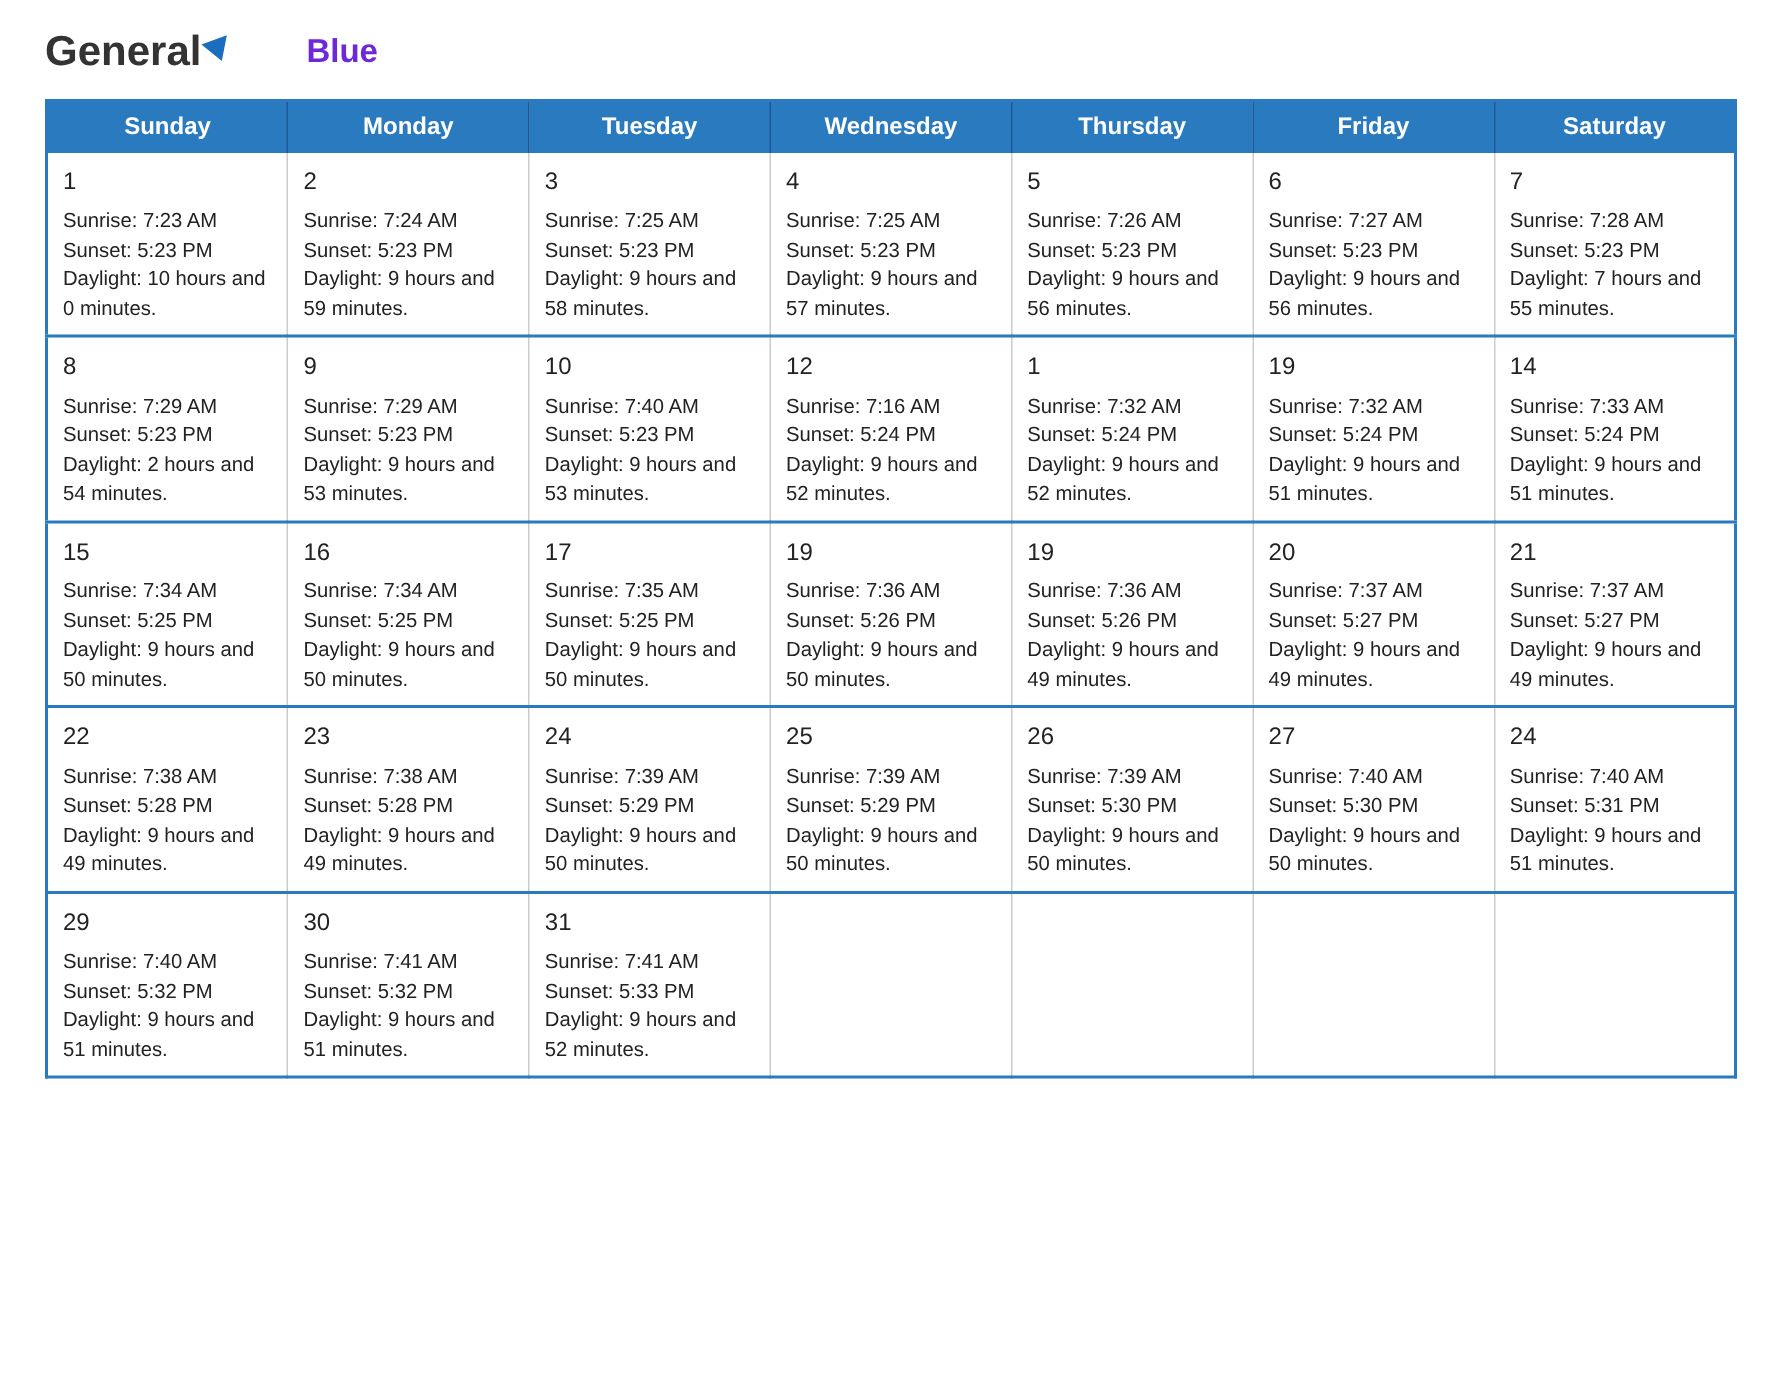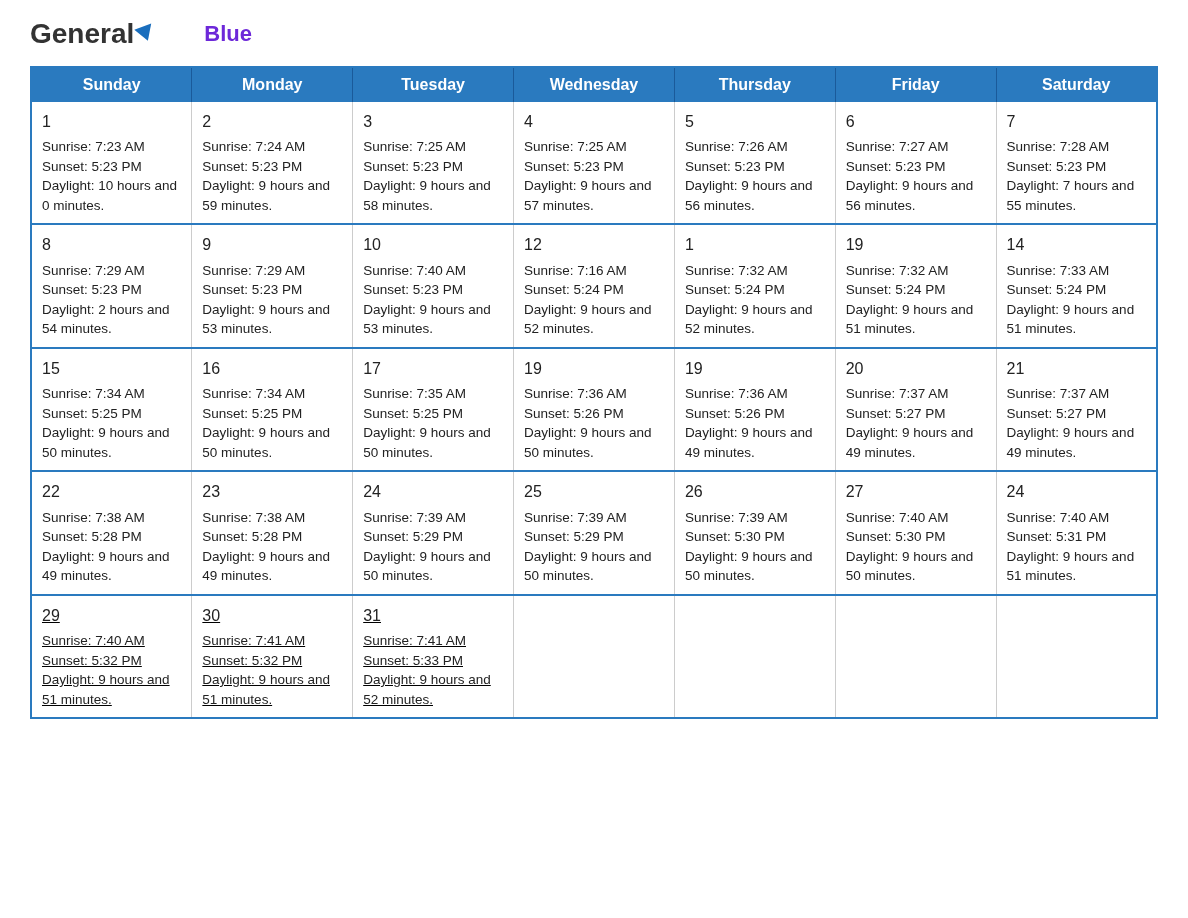--- a/index.html
+++ b/index.html
@@ -67,21 +67,20 @@
       border-right: 1px solid #1a5a9a;
     }
     thead th:last-child {
       border-right: none;
     }
     tbody tr {
       border-bottom: 2px solid #2a7abf;
     }
     tbody tr:last-child {
       border-bottom: none;
-      text-decoration: underline;
     }
     tbody td {
       vertical-align: top;
       padding: 8px 10px;
       border-right: 1px solid #ccc;
       font-size: 13.5px;
       color: #222;
       width: 14.28%;
       min-height: 90px;
       line-height: 1.45;

